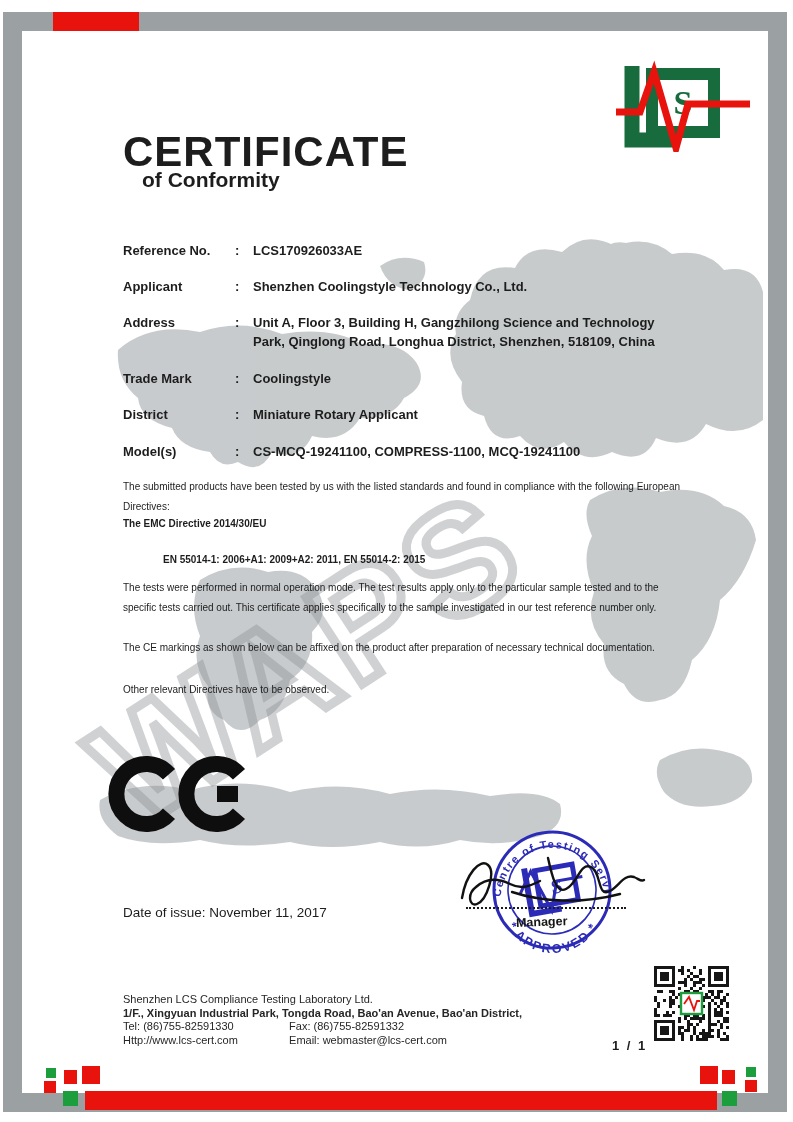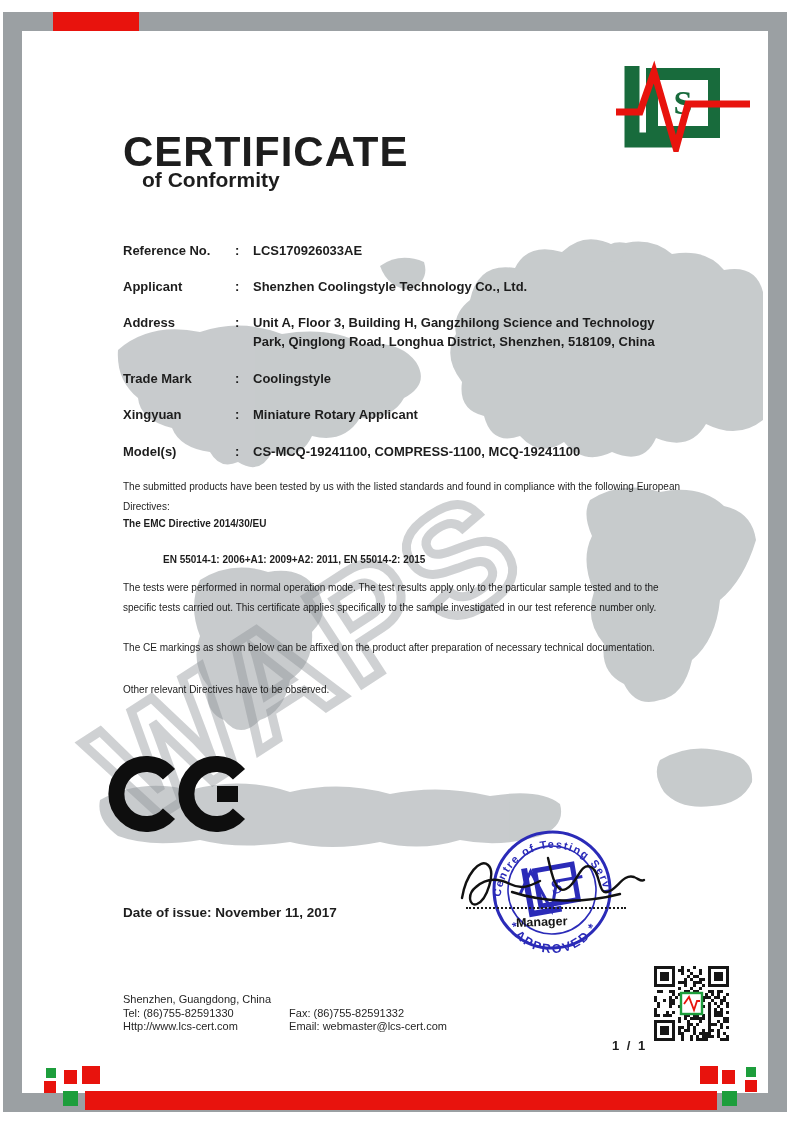--- a/index.html
+++ b/index.html
@@ -46,21 +46,21 @@
   .para{left:123px;width:563px;font-size:10px;line-height:20px;z-index:5;}
   .bold{font-weight:700;}
 
   
   .ce{left:108px;top:750px;z-index:5;}
   .seal{left:462px;top:820px;z-index:5;}
   .sig{left:452px;top:832px;z-index:6;}
   .sign-line{left:466px;top:893px;width:160px;border-bottom:2px dotted #1b1b1b;z-index:6;height:14px;}
   .manager{left:516px;top:915px;font-size:12.5px;font-weight:600;color:#141414;transform:rotate(-2deg);z-index:6;}
 
-  .date-issue{left:123px;top:905px;font-size:13.5px;font-weight:700;z-index:5;}
+  .date-issue{left:123px;top:905px;font-size:13.5px;font-weight:400;z-index:5;}
 
   
   .footer{left:123px;top:993px;width:480px;font-size:11px;line-height:13.5px;color:#262626;z-index:5;}
   .footer .b{font-weight:700;}
   .fcols span{display:inline-block;}
   .fcols .c1{width:163px;}
   .qr{left:654px;top:966px;z-index:5;}
   .pageno{left:612px;top:1038px;font-size:13px;font-weight:700;letter-spacing:2px;z-index:5;}
 </style>
 </head>
@@ -121,21 +121,21 @@
 <div class="abs row" style="top:277px;">
   <span class="lab">Applicant</span><span class="col">:</span><span class="val">Shenzhen Coolingstyle Technology Co., Ltd.</span>
 </div>
 <div class="abs row" style="top:313px;">
   <span class="lab">Address</span><span class="col">:</span><span class="val">Unit A, Floor 3, Building H, Gangzhilong Science and Technology Park, Qinglong Road, Longhua District, Shenzhen, 518109, China</span>
 </div>
 <div class="abs row" style="top:369px;">
   <span class="lab">Trade Mark</span><span class="col">:</span><span class="val">Coolingstyle</span>
 </div>
 <div class="abs row" style="top:405px;">
-  <span class="lab">Xingyuan</span><span class="col">:</span><span class="val">Miniature Rotary Applicant</span>
+  <span class="lab">District</span><span class="col">:</span><span class="val">Miniature Rotary Applicant</span>
 </div>
 <div class="abs row" style="top:442px;">
   <span class="lab">Model(s)</span><span class="col">:</span><span class="val">CS-MCQ-19241100, COMPRESS-1100, MCQ-19241100</span>
 </div>
 
 <div class="abs para" style="top:477px;">The submitted products have been tested by us with the listed standards and found in compliance with the following European Directives:</div>
 <div class="abs para bold" style="top:514px;">The EMC Directive 2014/30/EU</div>
 <div class="abs para bold" style="top:550px;margin-left:40px;">EN 55014-1: 2006+A1: 2009+A2: 2011, EN 55014-2: 2015</div>
 <div class="abs para" style="top:578px;">The tests were performed in normal operation mode. The test results apply only to the particular sample tested and to the specific tests carried out. This certificate applies specifically to the sample investigated in our test reference number only.</div>
 <div class="abs para" style="top:638px;">The CE markings as shown below can be affixed on the product after preparation of necessary technical documentation.</div>
@@ -178,21 +178,22 @@
     <path d="M96 26 C100 44 104 62 114 57 C126 51 128 30 139 35 C150 41 145 66 158 59 C167 54 172 42 182 45 C187 47 189 50 192 48"></path>
     <path d="M60 60 C90 70 130 72 168 62"></path>
   </g>
 </svg>
 <div class="abs sign-line"></div>
 <div class="abs manager">Manager</div>
 
 <div class="abs date-issue">Date of issue: November 11, 2017</div>
 
 <div class="abs footer">
-  <div>Shenzhen, Guangdong, China</div>
+  <div>Shenzhen LCS Compliance Testing Laboratory Ltd.</div>
+  <div class="b">1/F., Xingyuan Industrial Park, Tongda Road, Bao'an Avenue, Bao'an District,</div>
   <div class="fcols">
     <span class="c1">Tel: (86)755-82591330</span>
     <span>Fax: (86)755-82591332</span>
   </div>
   <div class="fcols">
     <span class="c1">Http://www.lcs-cert.com</span>
     <span>Email: webmaster@lcs-cert.com</span>
   </div>
 </div>
 

